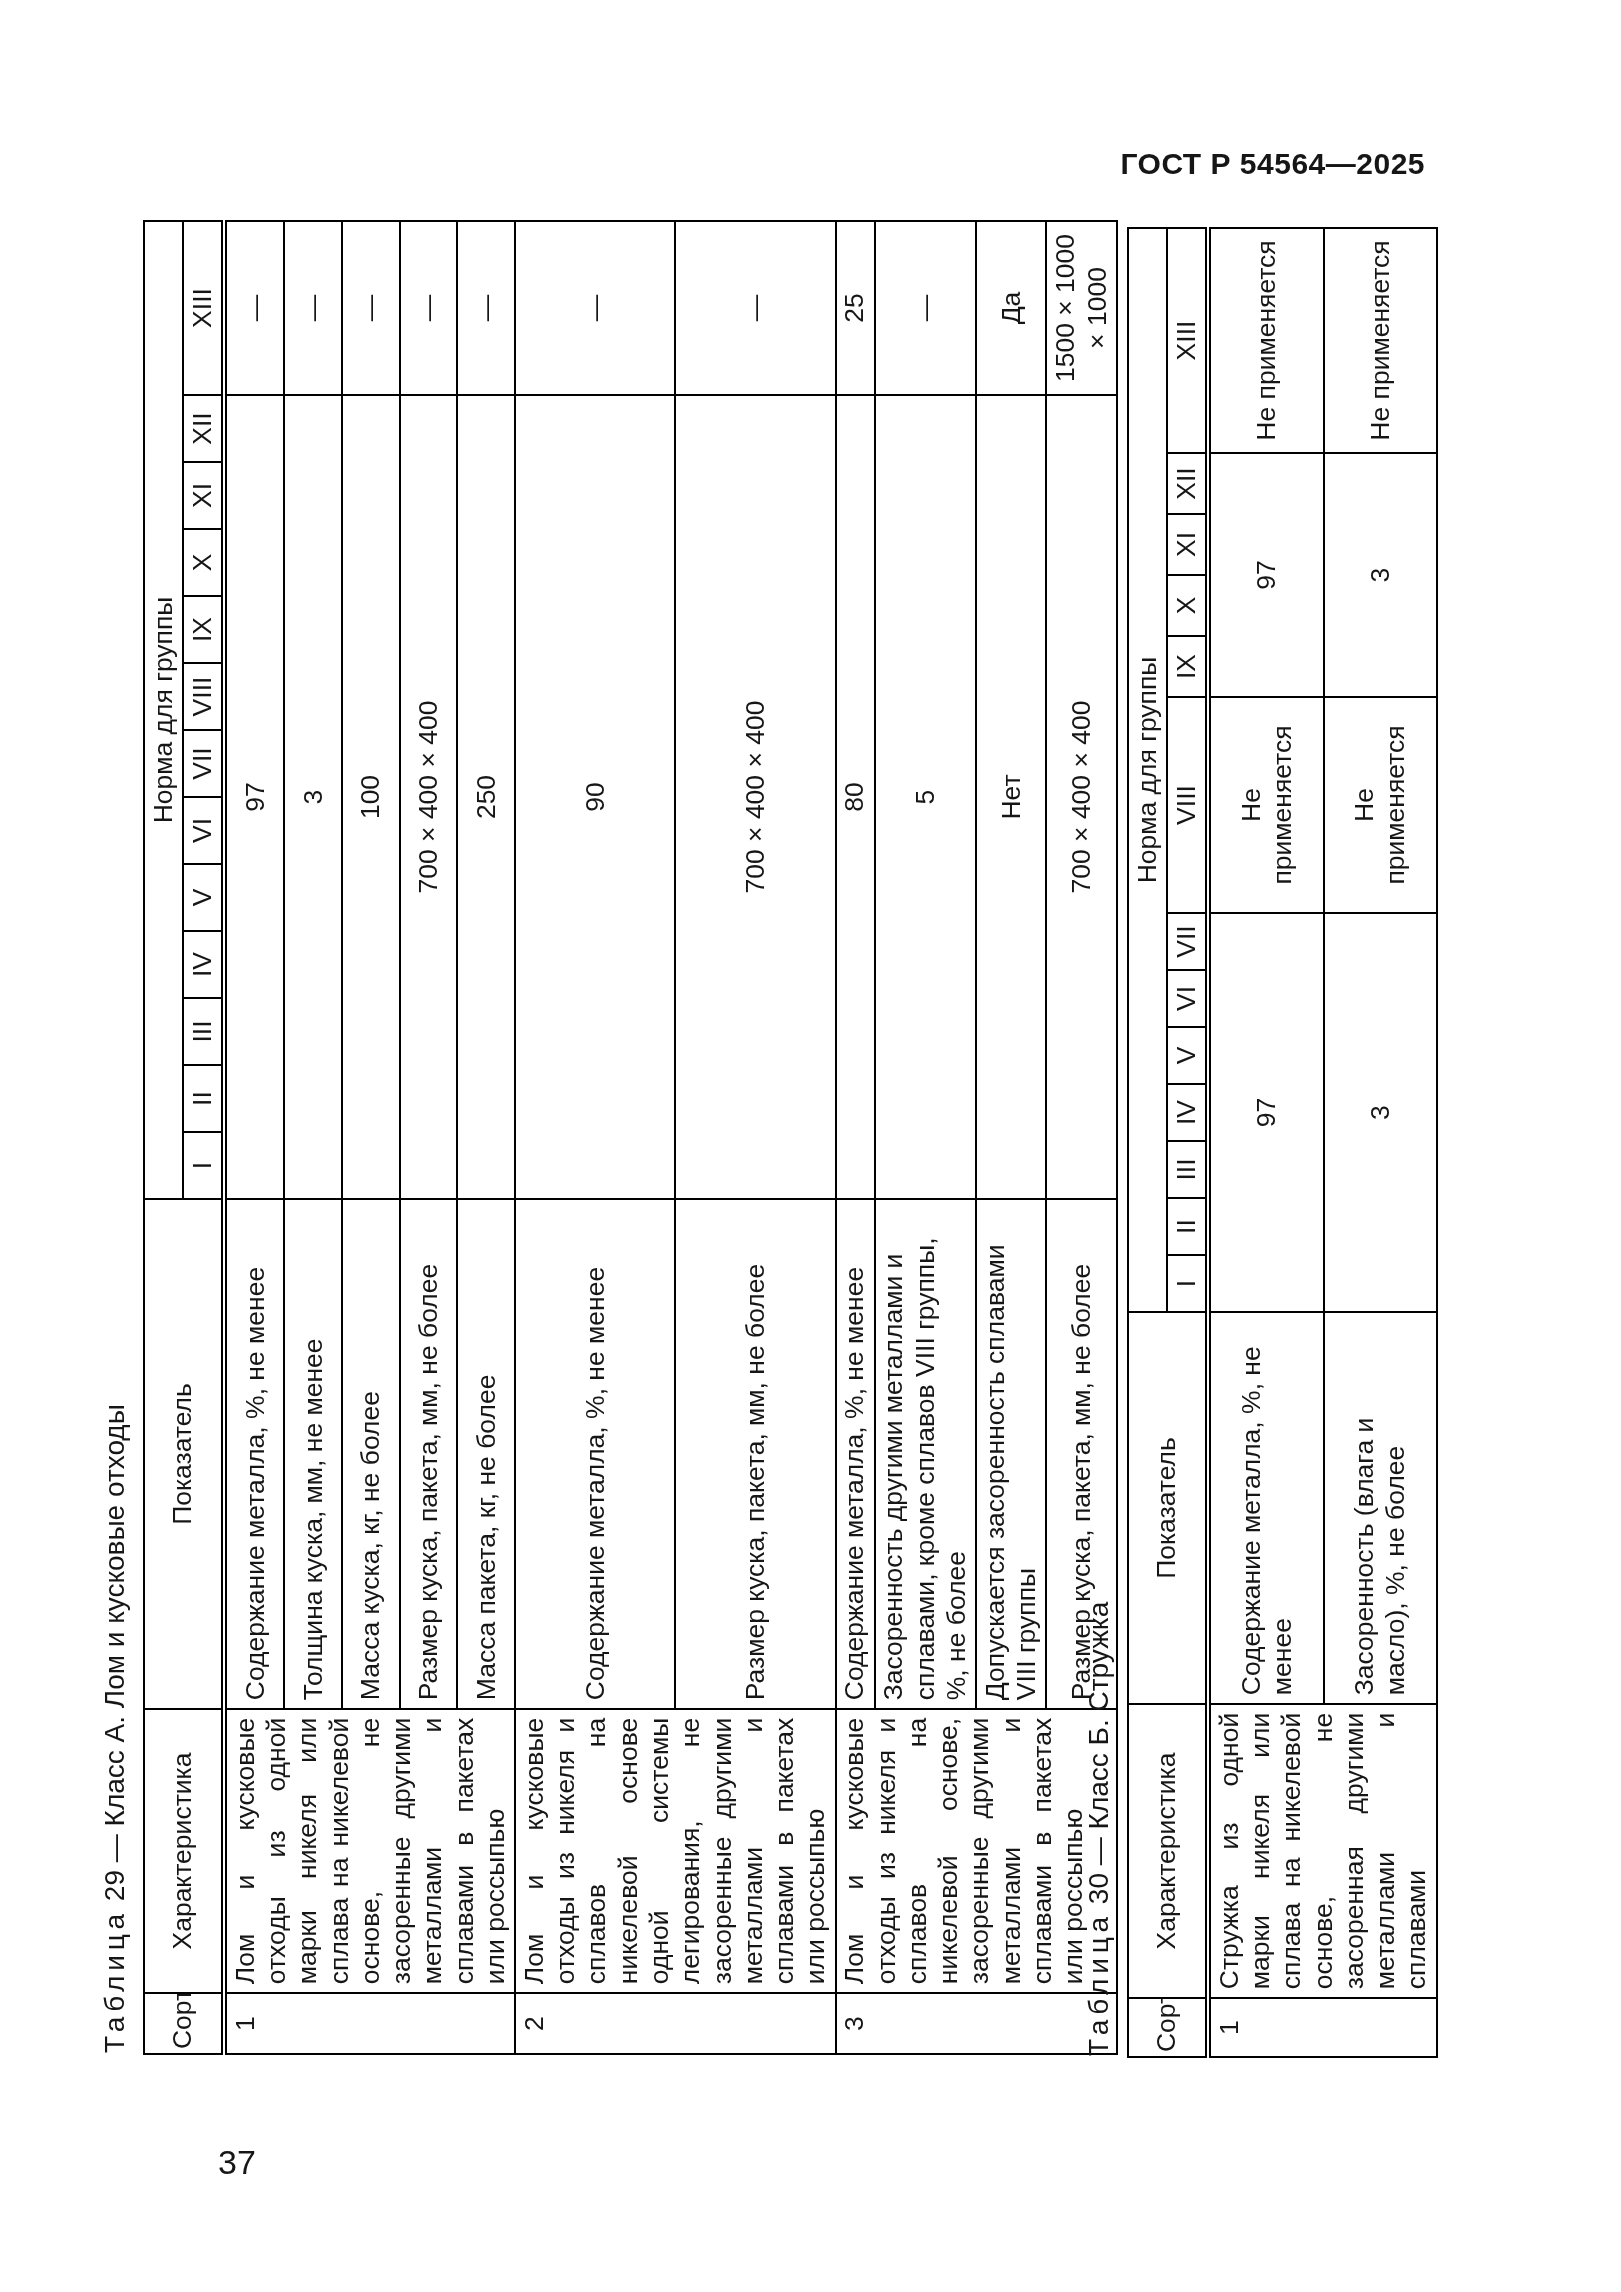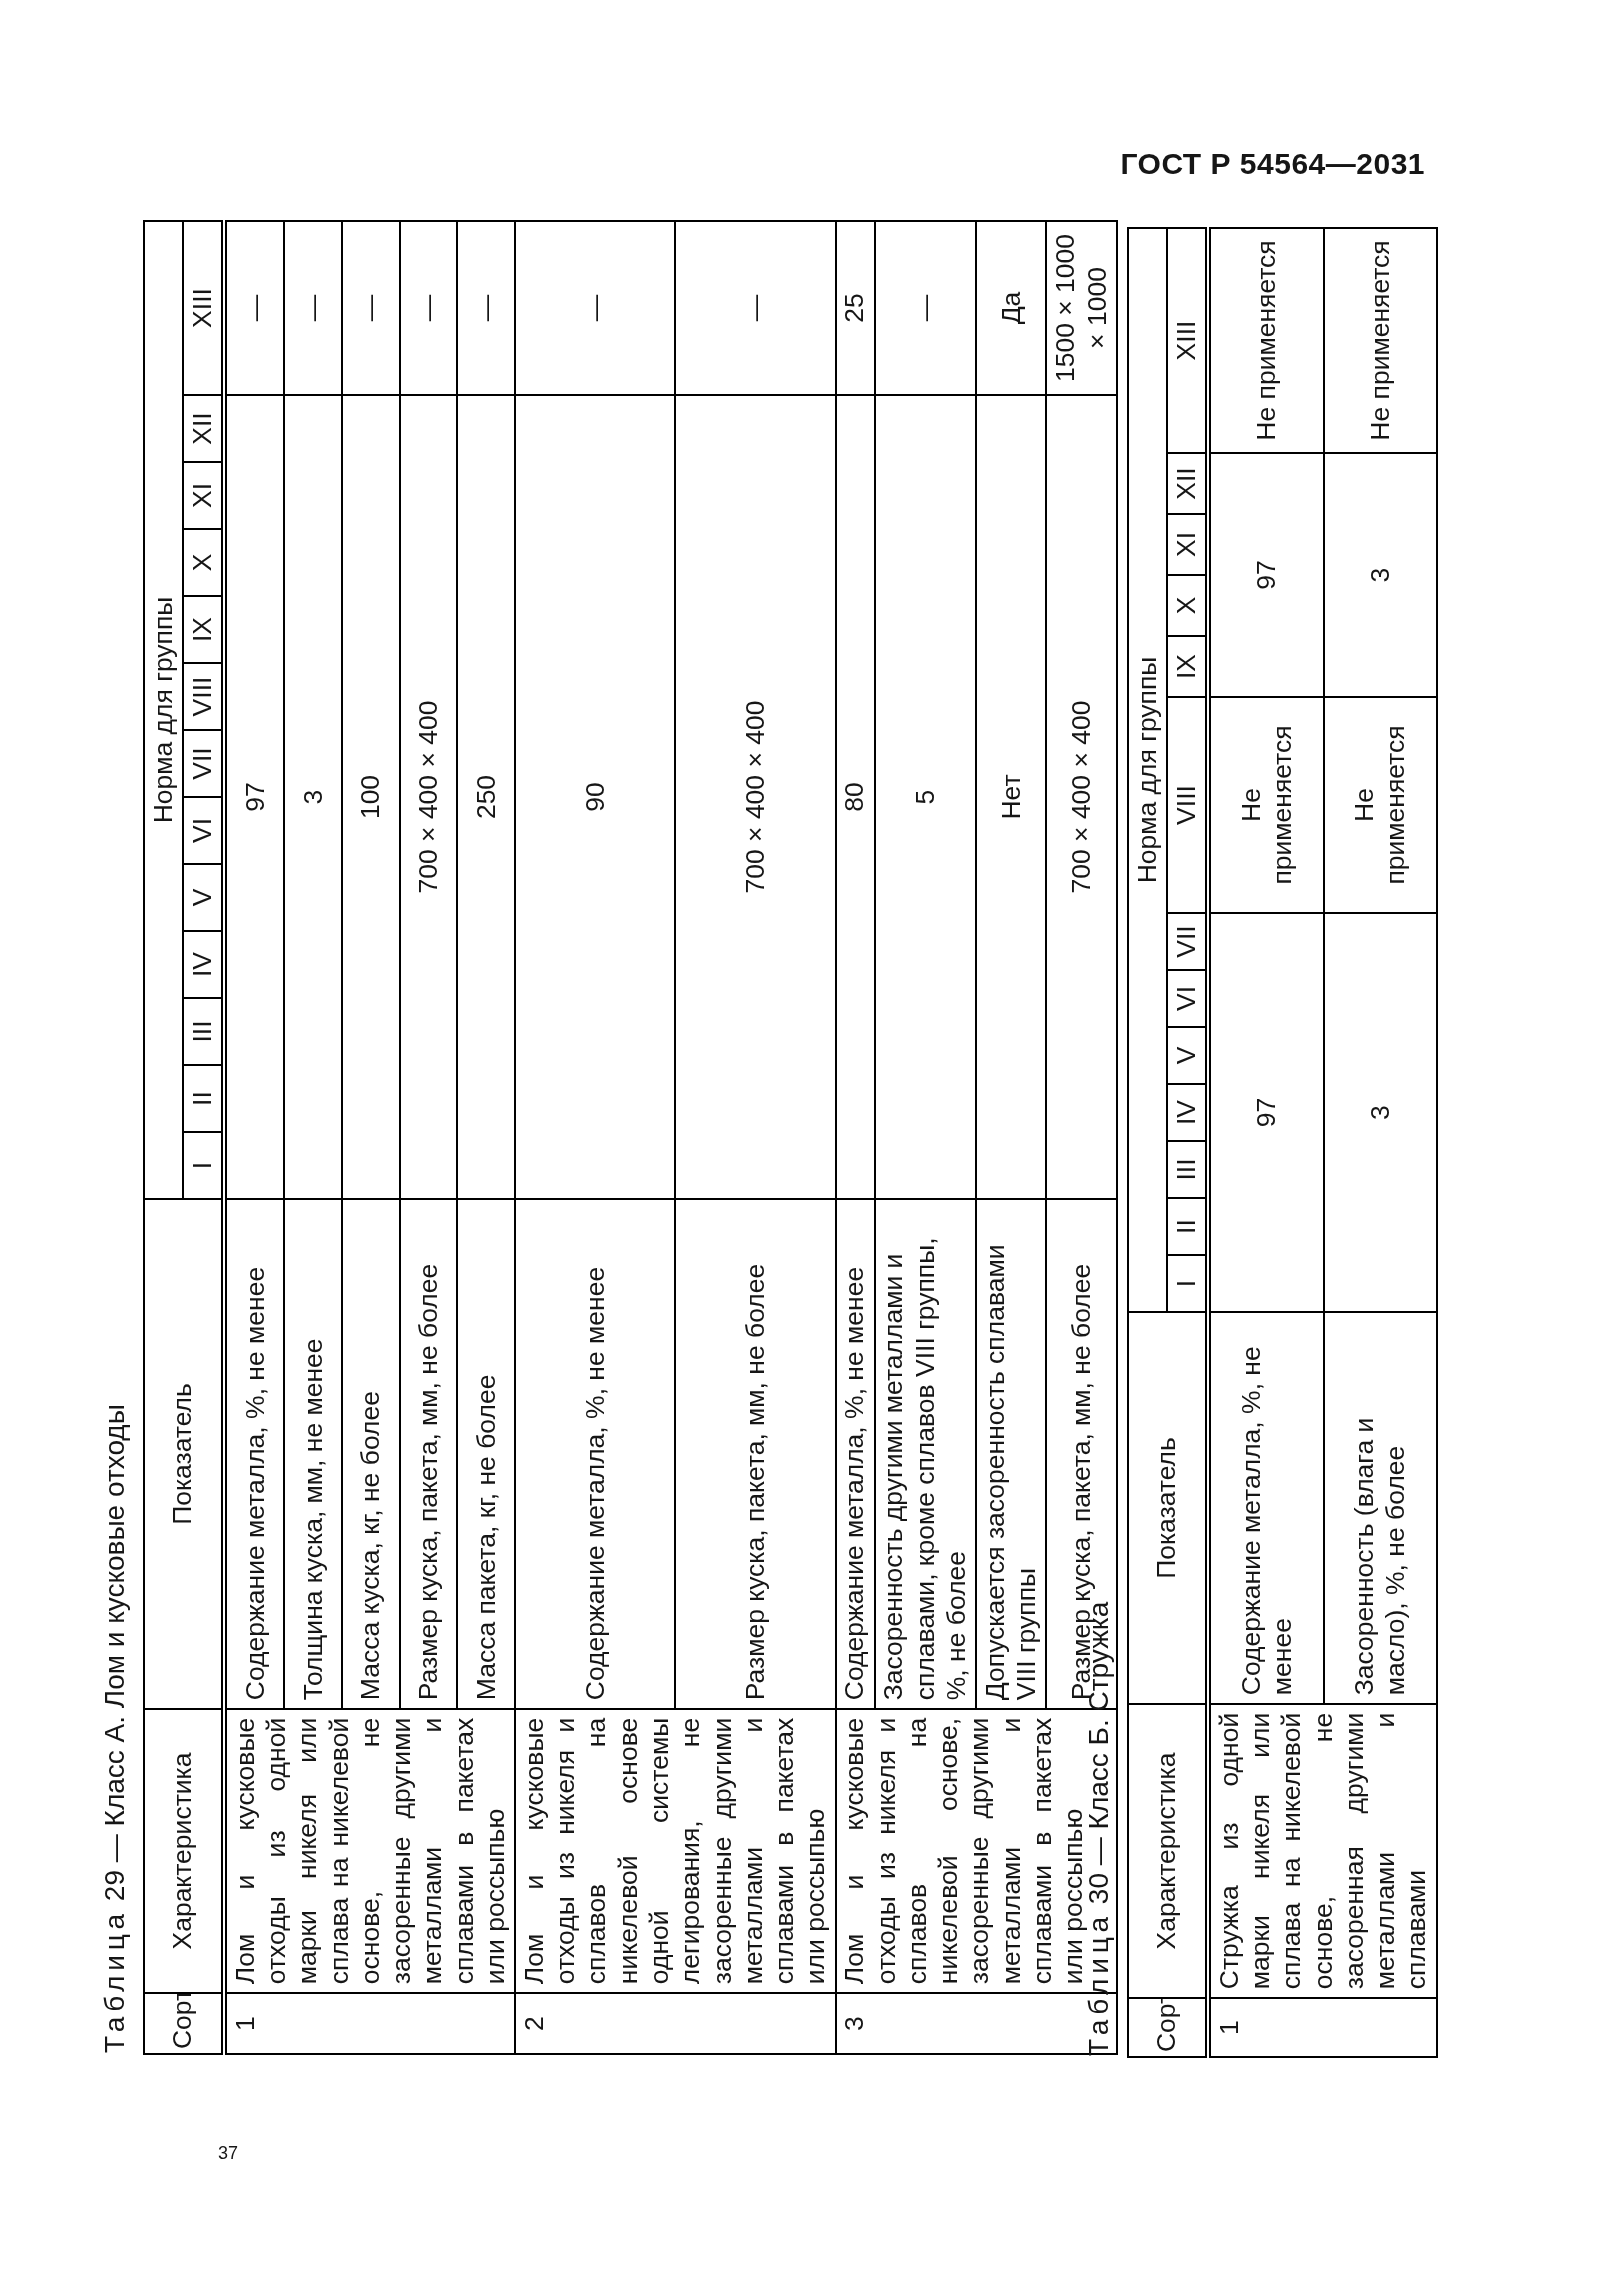--- a/index.html
+++ b/index.html
@@ -5,21 +5,21 @@
   html,body{margin:0;padding:0;}
   body{
     width:1621px;height:2293px;position:relative;background:#ffffff;
     font-family:"Liberation Sans", sans-serif;color:#161616;
   }
   .doc-header{
     position:absolute;top:147px;right:196px;
     font-size:30px;font-weight:bold;letter-spacing:0.5px;
   }
   .page-number{
-    position:absolute;left:218px;top:2143px;font-size:18px;
+    position:absolute;left:218px;top:2143px;font-size:34px;
   }
   
   .rot-wrap{position:absolute;overflow:visible;}
   .rot-inner{position:absolute;left:0;transform:rotate(-90deg);transform-origin:0 0;}
   #t29-wrap{left:98px;top:208px;width:929px;height:1847px;}
   #t29-inner{top:1847px;width:1847px;height:929px;}
   #t30-wrap{left:1082px;top:225px;width:341px;height:1833px;}
   #t30-inner{top:1833px;width:1833px;height:341px;}
 
   .tbl-caption{
@@ -47,21 +47,21 @@
     border-bottom:6.9px double #000;
   }
   td.sort-cell{text-align:center;vertical-align:top;padding-top:7.8px;}
   td.char-cell{text-align:justify;vertical-align:top;padding:7.8px 9.8px 3.9px 9.8px;}
   td.ind-cell{text-align:left;vertical-align:middle;padding:3.9px 7.8px;}
   td.val-cell,td.x13-cell{text-align:center;vertical-align:middle;}
 </style>
 </head>
 <body>
 
-<div class="doc-header">ГОСТ Р 54564—2031</div>
+<div class="doc-header">ГОСТ Р 54564—2025</div>
 
 <div id="t29-wrap" class="rot-wrap">
   <div id="t29-inner" class="rot-inner">
     <p class="tbl-caption">
       <span class="cap-word">Таблица</span>
       <span>29 — Класс А. Лом и кусковые отходы</span>
     </p>
     <table id="t29-table" class="gost">
       <colgroup>
         <col style="width:61px">

